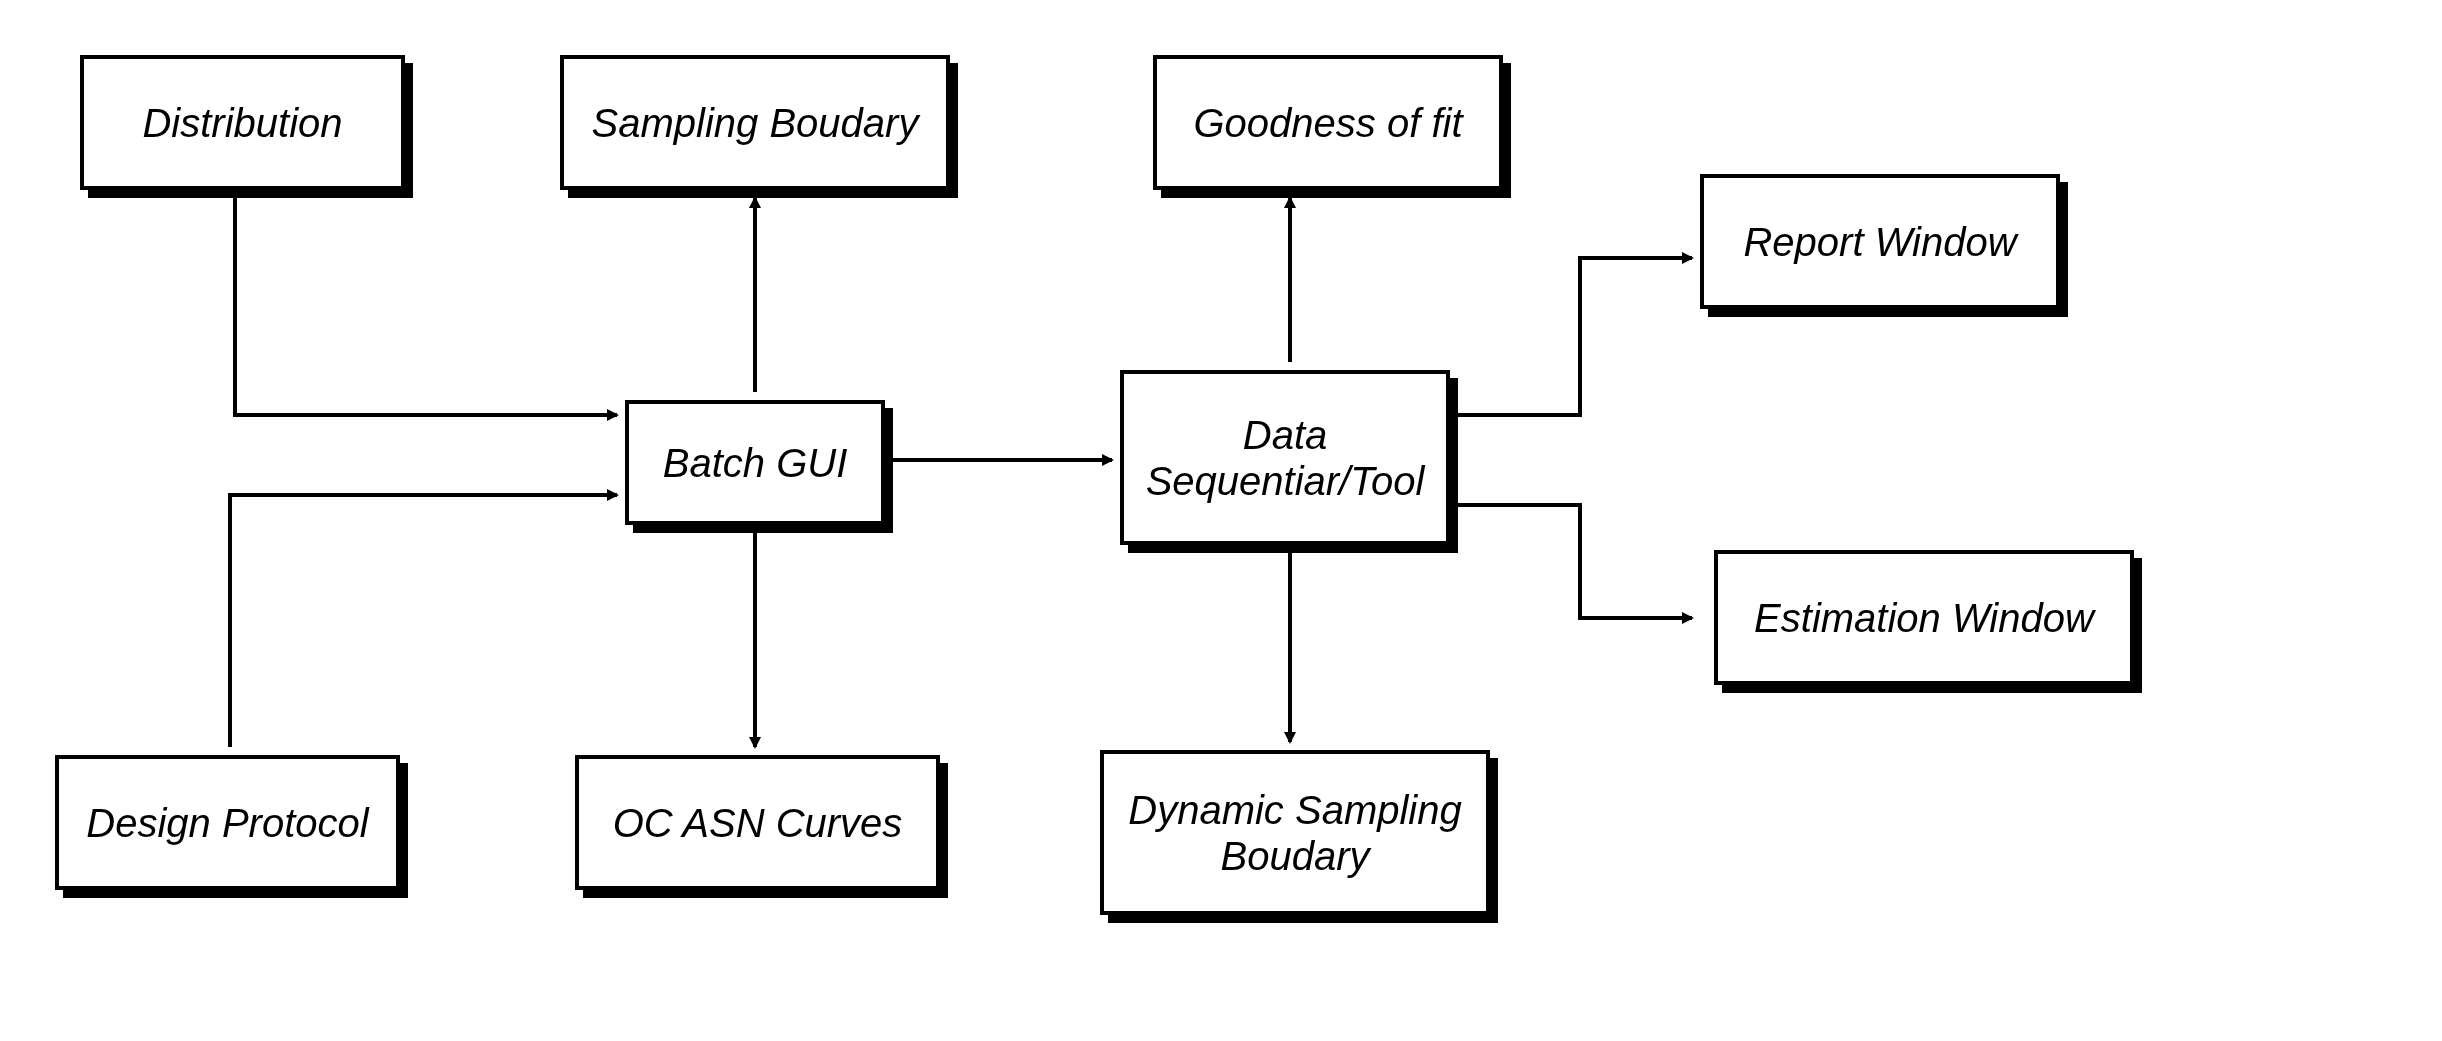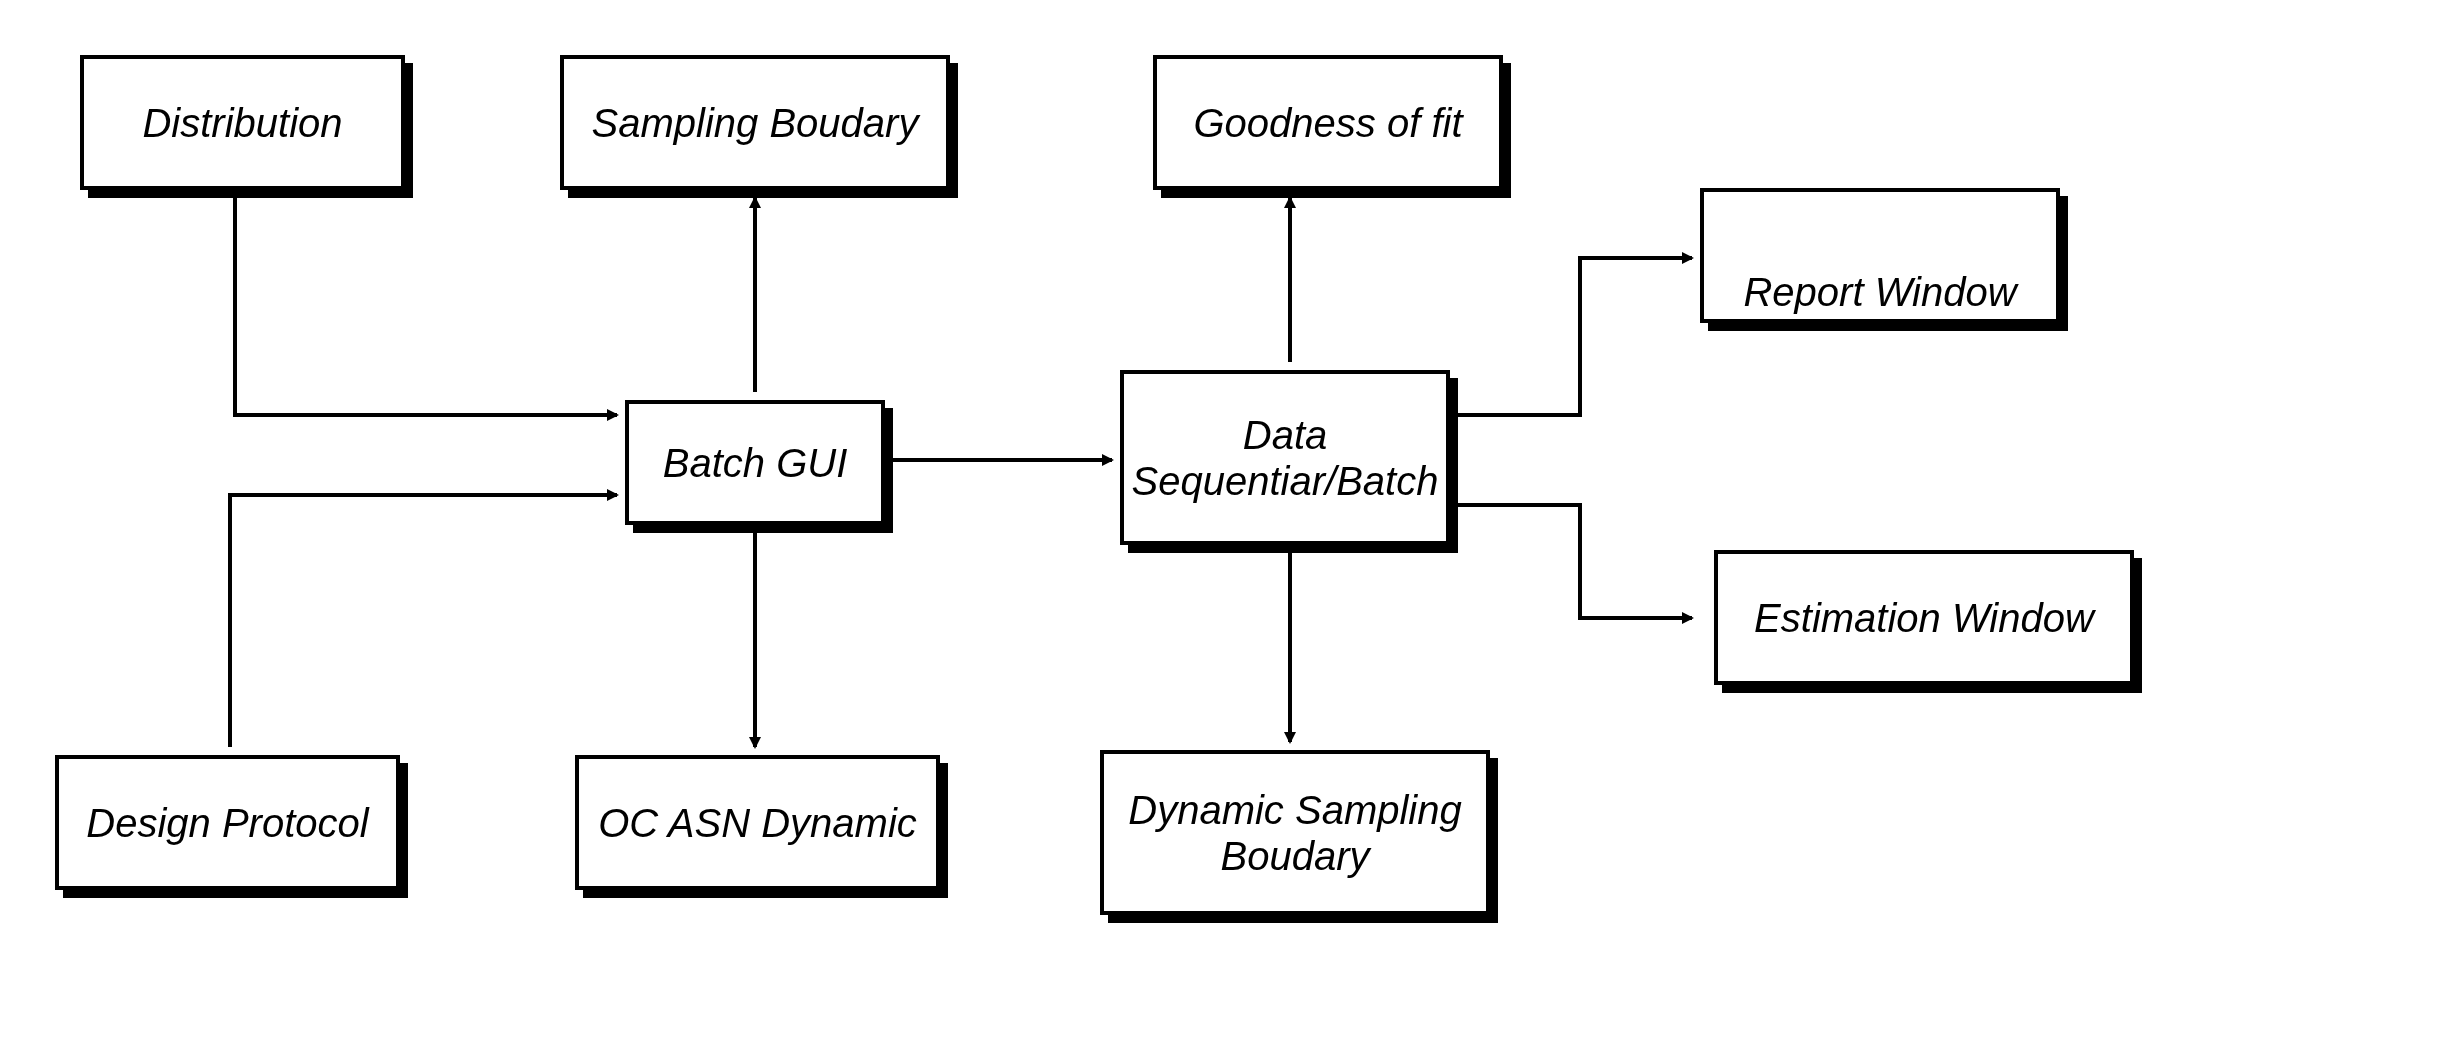--- a/index.html
+++ b/index.html
@@ -69,31 +69,31 @@
   <div class="box" id="box-design_protocol" style="left: 55px; top: 755px; width: 345px; height: 135px;">
       <span>Design Protocol</span>
     </div>
   <div class="box" id="box-sampling_boundary" style="left: 560px; top: 55px; width: 390px; height: 135px;">
       <span>Sampling Boudary</span>
     </div>
   <div class="box" id="box-tool_gui" style="left: 625px; top: 400px; width: 260px; height: 125px;">
       <span>Batch GUI</span>
     </div>
   <div class="box" id="box-oc_asn_curves" style="left: 575px; top: 755px; width: 365px; height: 135px;">
-      <span>OC ASN Dynamic</span>
+      <span>OC ASN Curves</span>
     </div>
   <div class="box" id="box-goodness_of_fit" style="left: 1153px; top: 55px; width: 350px; height: 135px;">
       <span>Goodness of fit</span>
     </div>
   <div class="box" id="box-data_seq_batch" style="left: 1120px; top: 370px; width: 330px; height: 175px;">
-      <span>Data Sequentiar/Batch</span>
+      <span>Data Sequentiar/Tool</span>
     </div>
   <div class="box" id="box-dynamic_sampling" style="left: 1100px; top: 750px; width: 390px; height: 165px; font-style: italic;">
       <span>Dynamic Sampling Boudary</span>
     </div>
-  <div class="box" id="box-report_window" style="left: 1700px; top: 188px; width: 360px; height: 135px; align-items: flex-end;">
+  <div class="box" id="box-report_window" style="left: 1700px; top: 174px; width: 360px; height: 135px;">
       <span>Report Window</span>
     </div>
   <div class="box" id="box-estimation_window" style="left: 1714px; top: 550px; width: 420px; height: 135px;">
       <span>Estimation Window</span>
     </div>
 
 </div>
 
 </body></html>

